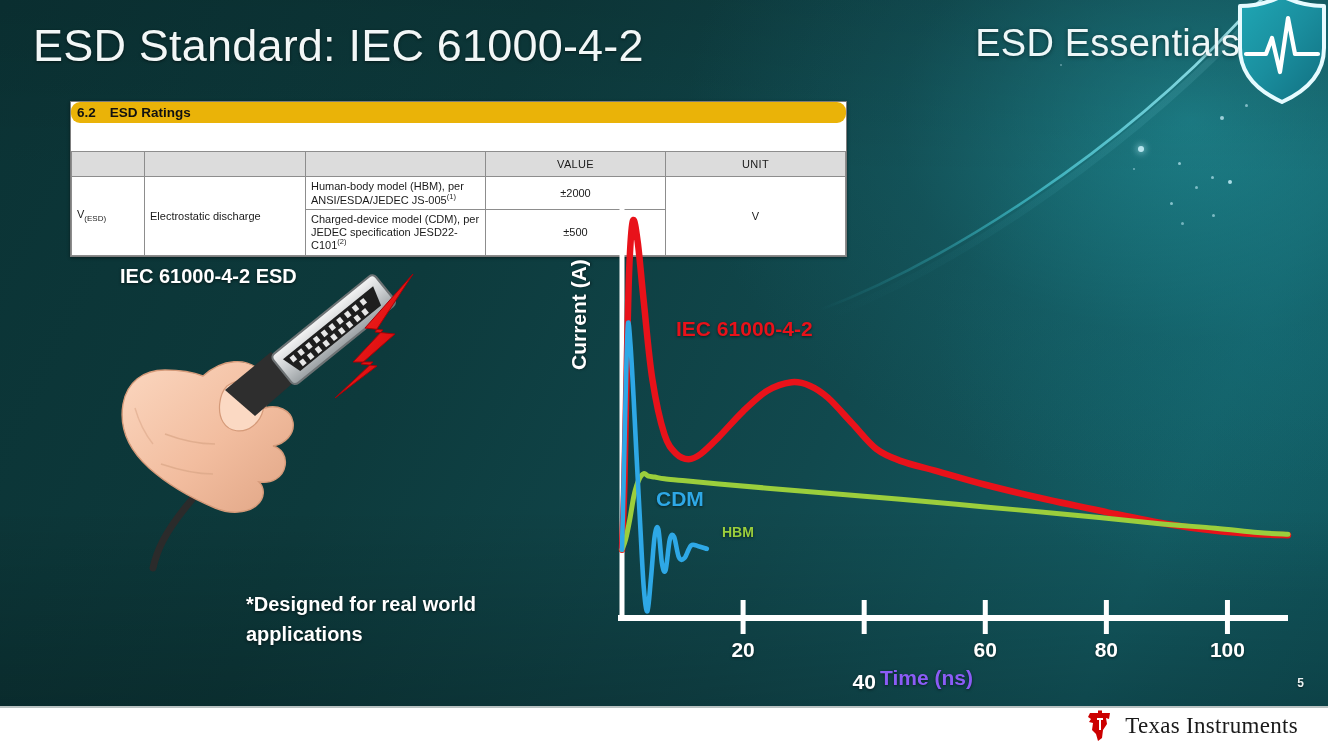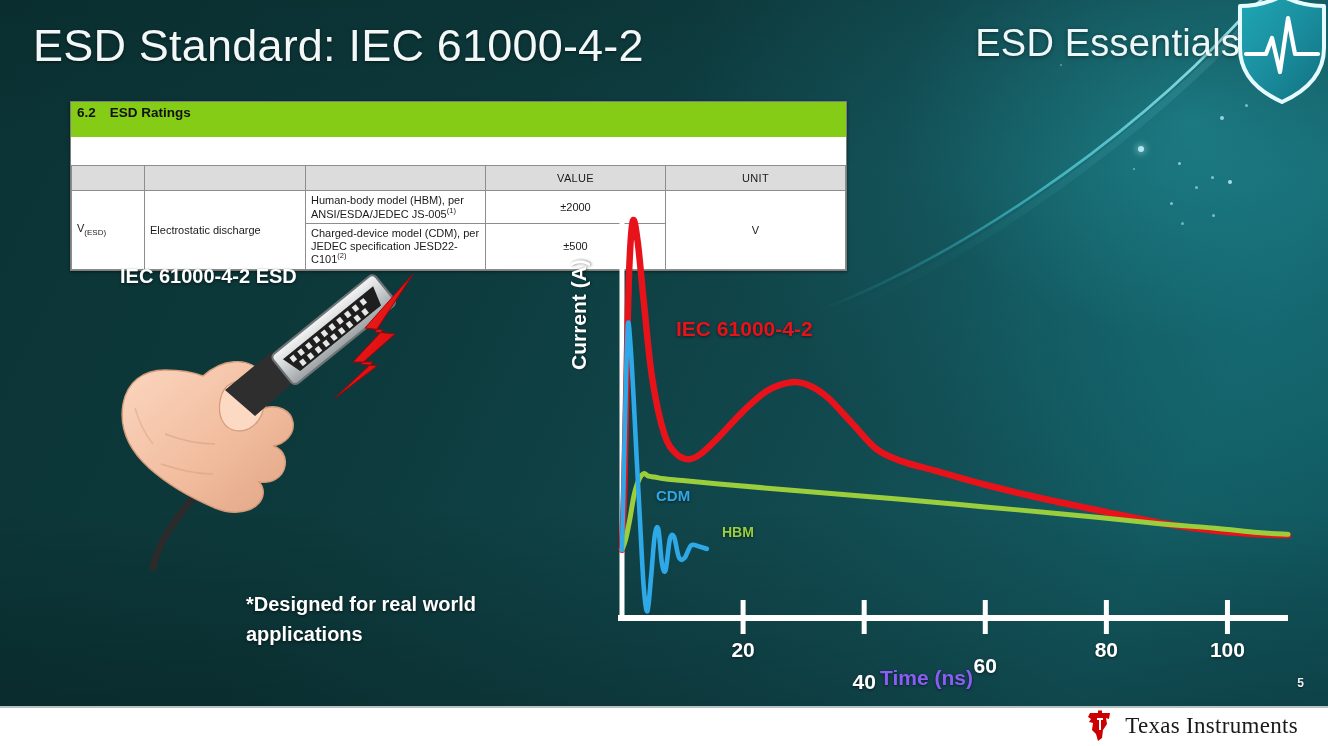--- a/index.html
+++ b/index.html
@@ -60,22 +60,23 @@
 
   
   #esd-table{
     position:absolute;left:70px;top:101px;width:775px;
     background:#ffffff;
     border:1px solid #7d7d7d;
     box-shadow:0 1px 3px rgba(0,0,0,.45);
     font-family:"Liberation Sans",sans-serif;
   }
   #tbl-caption{
-    padding:3px 0 17px 6px;color:#111;font-weight:bold;font-size:13.5px;
-    background:#84cc16;
+    padding:3px 0 3px 6px;color:#111;font-weight:bold;font-size:13.5px;
+    background:#eab308;
+    border-radius:9px;
   }
   #tbl-caption .num{margin-right:14px;}
   table.ds{border-collapse:collapse;width:100%;table-layout:fixed;margin-top:28px;}
   table.ds td,table.ds th{
     border:1px solid #8d8d8d;
     font-size:11px;color:#1a1a1a;padding:3px 5px;vertical-align:middle;
     font-weight:normal;
   }
   tr.hdr td{background:#dcdcdc;height:18px;}
   td.hcell{text-align:center;font-weight:bold;font-size:11.5px;letter-spacing:.3px;}
@@ -112,21 +113,21 @@
   #xlabel{
     position:absolute;left:880px;top:666px;
     font-size:21px;font-weight:bold;color:#8b5cf6;
     white-space:nowrap;text-shadow:0 1px 3px rgba(0,0,0,.55);
   }
   .tick-lbl{
     position:absolute;font-size:21px;font-weight:bold;color:#ffffff;
     text-shadow:0 1px 3px rgba(0,0,0,.55);text-align:center;
   }
   #lbl-iec{left:676px;top:317px;font-size:21px;color:#e8121a;text-align:right;}
-  #lbl-cdm{left:656px;top:487px;font-size:15px;color:#2ea8e6;}
+  #lbl-cdm{left:656px;top:487px;font-size:21px;color:#2ea8e6;}
   #lbl-hbm{left:722px;top:524px;font-size:14px;color:#9bce3c;}
   #pagenum{
     position:absolute;right:24px;top:676px;
     font-size:12px;color:#e9f2f2;font-weight:bold;
     text-shadow:0 1px 2px rgba(0,0,0,.6);
   }
 </style>
 </head>
 <body>
 
@@ -300,21 +301,21 @@
         <line x1="657.4545454545454" x2="657.4545454545454" y1="400" y2="434" stroke="#ffffff" stroke-width="5"></line>
       </g>
     <path id="path-iec" fill="none" stroke="#e8121a" stroke-width="6.5" stroke-linecap="round" stroke-linejoin="round" d="M52.00,349.67 C52.40,338.28 53.61,312.65 54.42,281.33 C55.23,250.01 56.04,197.34 56.84,161.75 C57.65,126.16 58.26,91.28 59.27,67.79 C60.27,44.30 61.49,25.08 62.90,20.81 C64.31,16.54 65.93,28.64 67.74,42.17 C69.56,55.69 71.37,79.18 73.80,101.96 C76.22,124.74 78.84,156.77 82.27,178.83 C85.70,200.90 90.35,221.83 94.38,234.35 C98.42,246.88 102.45,249.87 106.49,254.00 C110.53,258.13 114.56,259.13 118.60,259.13 C122.64,259.13 125.66,257.70 130.71,254.00 C135.75,250.30 141.81,244.03 148.87,236.92 C155.94,229.80 165.02,218.98 173.09,211.29 C181.16,203.60 189.24,195.63 197.31,190.79 C205.38,185.95 214.46,183.10 221.53,182.25 C228.59,181.40 233.64,183.10 239.69,185.67 C245.75,188.23 250.79,191.36 257.85,197.63 C264.92,203.89 274.00,214.71 282.07,223.25 C290.15,231.79 298.22,242.61 306.29,248.88 C314.36,255.14 320.42,257.13 330.51,260.83 C340.60,264.53 352.71,267.10 366.84,271.08 C380.96,275.07 397.11,280.05 415.27,284.75 C433.44,289.45 455.64,294.72 475.82,299.27 C496.00,303.83 516.18,307.95 536.36,312.08 C556.55,316.21 578.75,320.91 596.91,324.04 C615.07,327.17 630.21,329.17 645.35,330.88 C660.48,332.58 675.62,333.58 687.73,334.29 C699.84,335.00 712.95,335.00 718.00,335.15"></path>
     <path id="path-hbm" fill="none" stroke="#9bce3c" stroke-width="5" stroke-linecap="round" stroke-linejoin="round" d="M52.00,349.67 C52.61,347.96 54.32,344.54 55.63,339.42 C56.94,334.29 58.46,326.32 59.87,318.92 C61.28,311.51 62.60,301.55 64.11,295.00 C65.62,288.45 67.34,283.18 68.95,279.63 C70.57,276.07 72.18,274.22 73.80,273.65 C75.41,273.08 76.82,275.64 78.64,276.21 C80.46,276.78 82.07,276.64 84.69,277.06 C87.32,277.49 89.74,278.20 94.38,278.77 C99.02,279.34 103.46,279.62 112.55,280.48 C121.63,281.33 134.75,282.61 148.87,283.90 C163.00,285.18 179.15,286.60 197.31,288.17 C215.47,289.73 235.65,291.44 257.85,293.29 C280.05,295.14 304.27,296.99 330.51,299.27 C356.75,301.55 387.02,304.40 415.27,306.96 C443.53,309.52 471.78,311.94 500.04,314.65 C528.29,317.35 560.58,320.91 584.80,323.19 C609.02,325.47 628.19,326.75 645.35,328.31 C662.50,329.88 675.62,331.59 687.73,332.58 C699.84,333.58 712.95,334.01 718.00,334.29"></path>
     <path id="path-cdm" fill="none" stroke="#2ea8e6" stroke-width="4.6" stroke-linecap="round" stroke-linejoin="round" d="M52.00,349.67 C52.30,336.85 53.11,302.69 53.82,272.79 C54.52,242.90 55.53,195.20 56.24,170.29 C56.94,145.38 57.35,127.58 58.05,123.31 C58.76,119.04 59.57,132.57 60.48,144.67 C61.38,156.77 62.49,177.41 63.50,195.92 C64.51,214.42 65.42,234.35 66.53,255.71 C67.64,277.06 68.95,301.98 70.16,324.04 C71.37,346.11 72.59,373.58 73.80,388.10 C75.01,402.63 76.22,413.02 77.43,411.17 C78.64,409.32 79.85,389.53 81.06,377.00 C82.27,364.47 83.48,343.97 84.69,336.00 C85.91,328.03 87.12,324.61 88.33,329.17 C89.54,333.72 90.75,356.50 91.96,363.33 C93.17,370.17 94.28,374.15 95.59,370.17 C96.90,366.18 98.42,344.97 99.83,339.42 C101.24,333.86 102.56,333.86 104.07,336.85 C105.58,339.84 107.20,353.80 108.91,357.35 C110.63,360.91 112.34,360.20 114.36,358.21 C116.38,356.22 118.70,347.39 121.02,345.40 C123.34,343.40 125.66,345.68 128.29,346.25 C130.91,346.82 135.35,348.39 136.76,348.81"></path>
   </svg>
 
   <div id="xticklabels">
       <div class="tick-lbl" style="left: 713.091px; top: 638px; width: 60px;">20</div>
       <div class="tick-lbl" style="left: 834.182px; top: 638px; width: 60px; margin-top: 32px;">40</div>
-      <div class="tick-lbl" style="left: 955.273px; top: 638px; width: 60px; margin-top: 16px;">60</div>
+      <div class="tick-lbl" style="left: 955.273px; top: 638px; width: 60px;">60</div>
       <div class="tick-lbl" style="left: 1076.36px; top: 638px; width: 60px;">80</div>
       <div class="tick-lbl" style="left: 1197.45px; top: 638px; width: 60px;">100</div>
     </div>
   <div id="pagenum">5</div>
 
   <div id="footer"></div>
   <div id="ti-logo">
     <svg width="30" height="32" viewBox="0 0 30 32">
       <path d="M5,3 L13,3 L13,0.5 L17,0.5 L17,3 L25,3 L24,9 L21,8 L22,14
                L18,20 L17,28 L13,31 L11,24 L7,20 L8,13 L4,12 L6,9 L3,7 Z" fill="#cc0000"></path>

